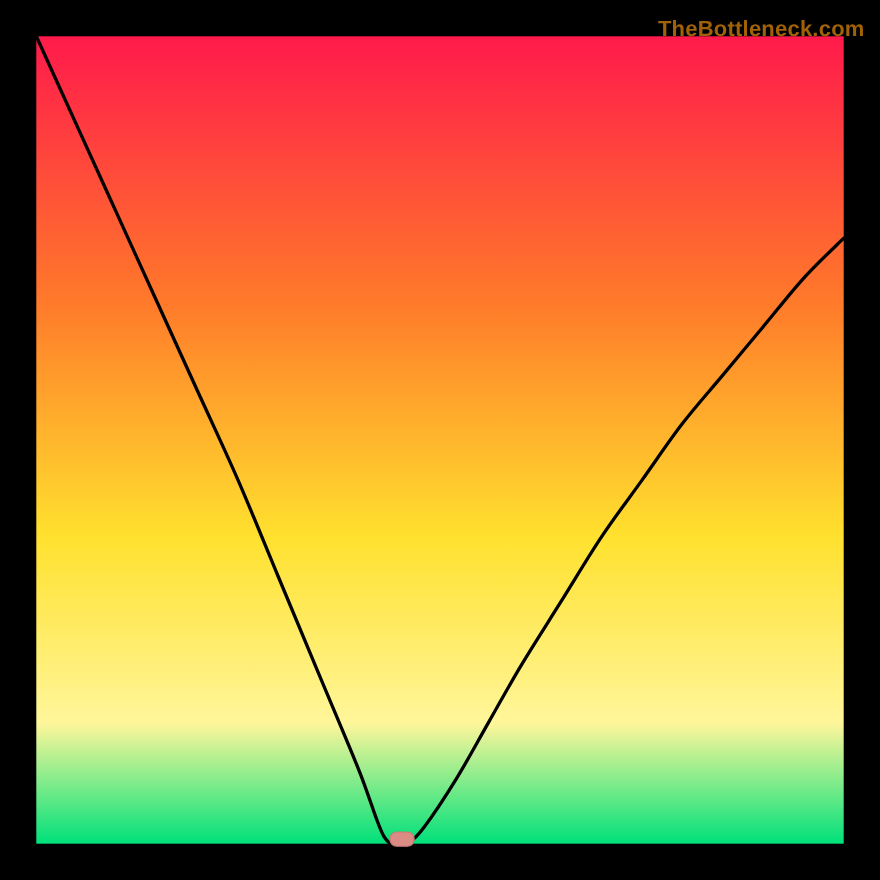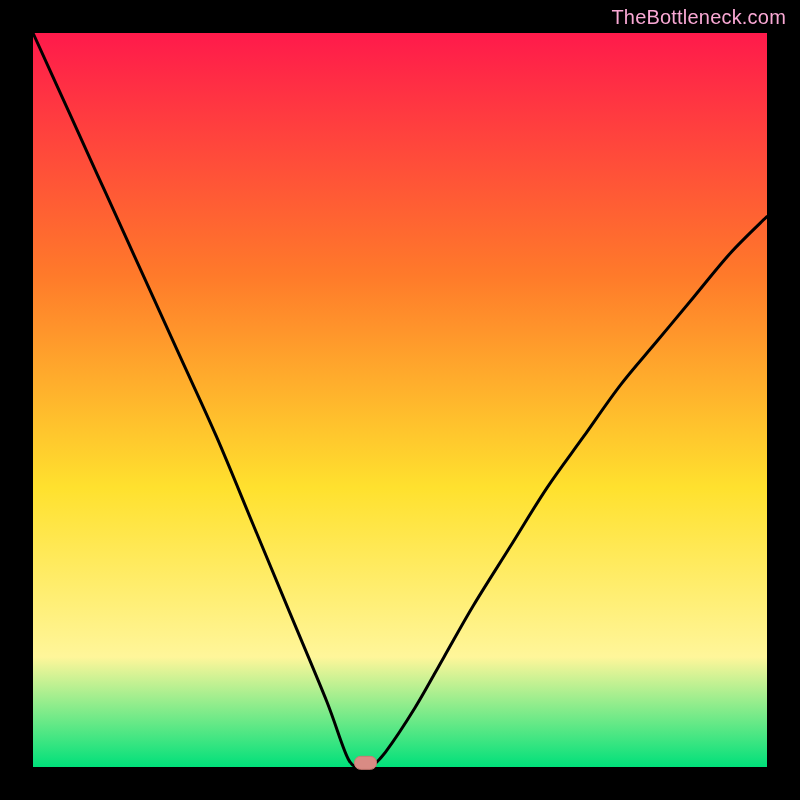--- a/index.html
+++ b/index.html
@@ -12,25 +12,25 @@
     font-family: Arial, Helvetica, sans-serif;
   }
   .frame {
     position: relative;
     width: 800px;
     height: 800px;
     background: #000;
   }
   .watermark {
     position: absolute;
-    top: 6px;
+    top: 16px;
     right: 14px;
-    color: #f9a8d4;
+    color: #a16207;
     font-size: 20px;
-    font-weight: 400;
+    font-weight: 700;
     letter-spacing: 0.2px;
     z-index: 5;
   }
   svg {
     display: block;
   }
 </style>
 </head>
 <body>
 

